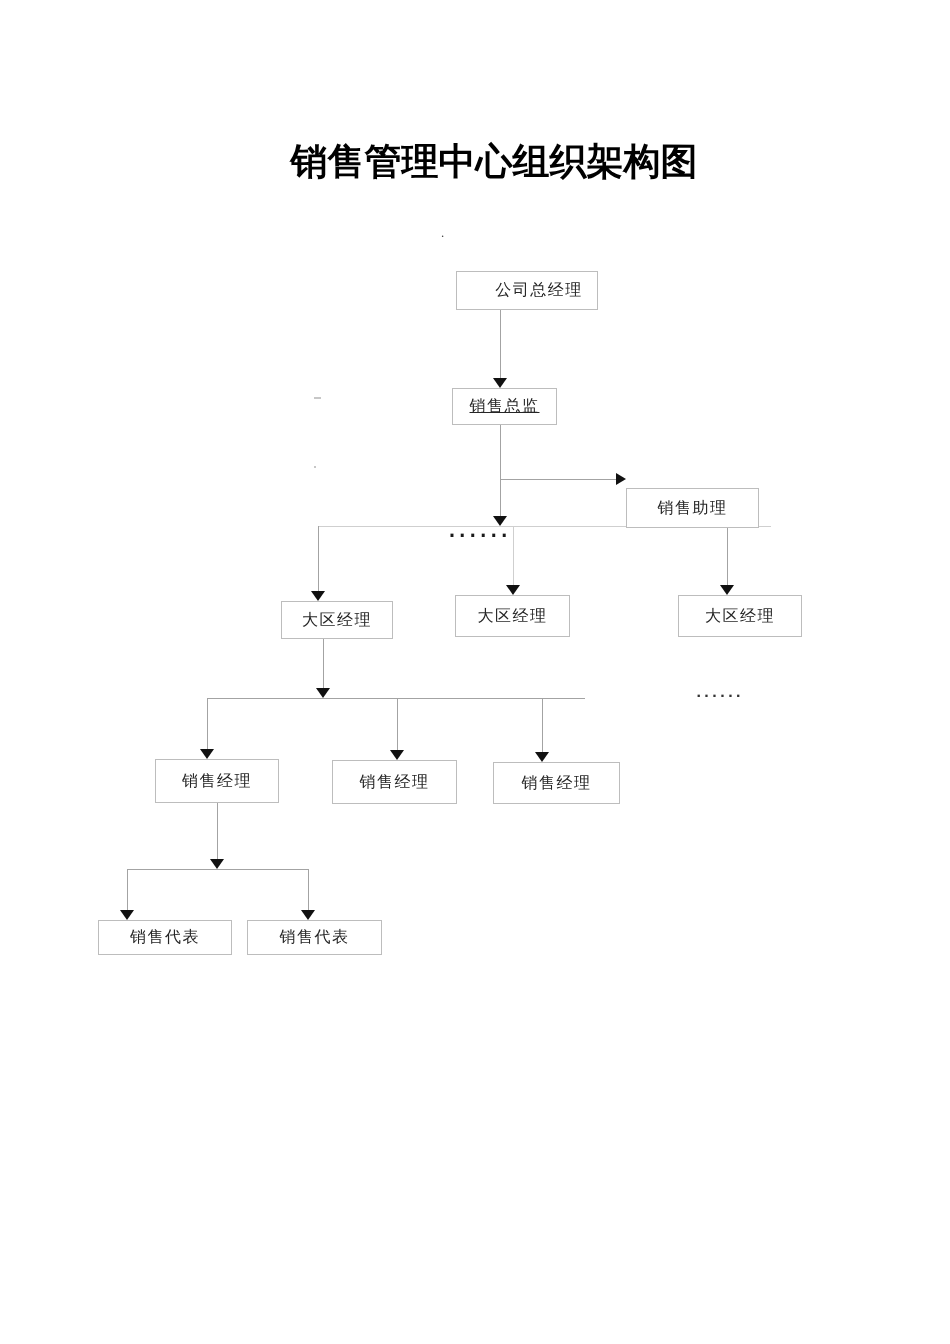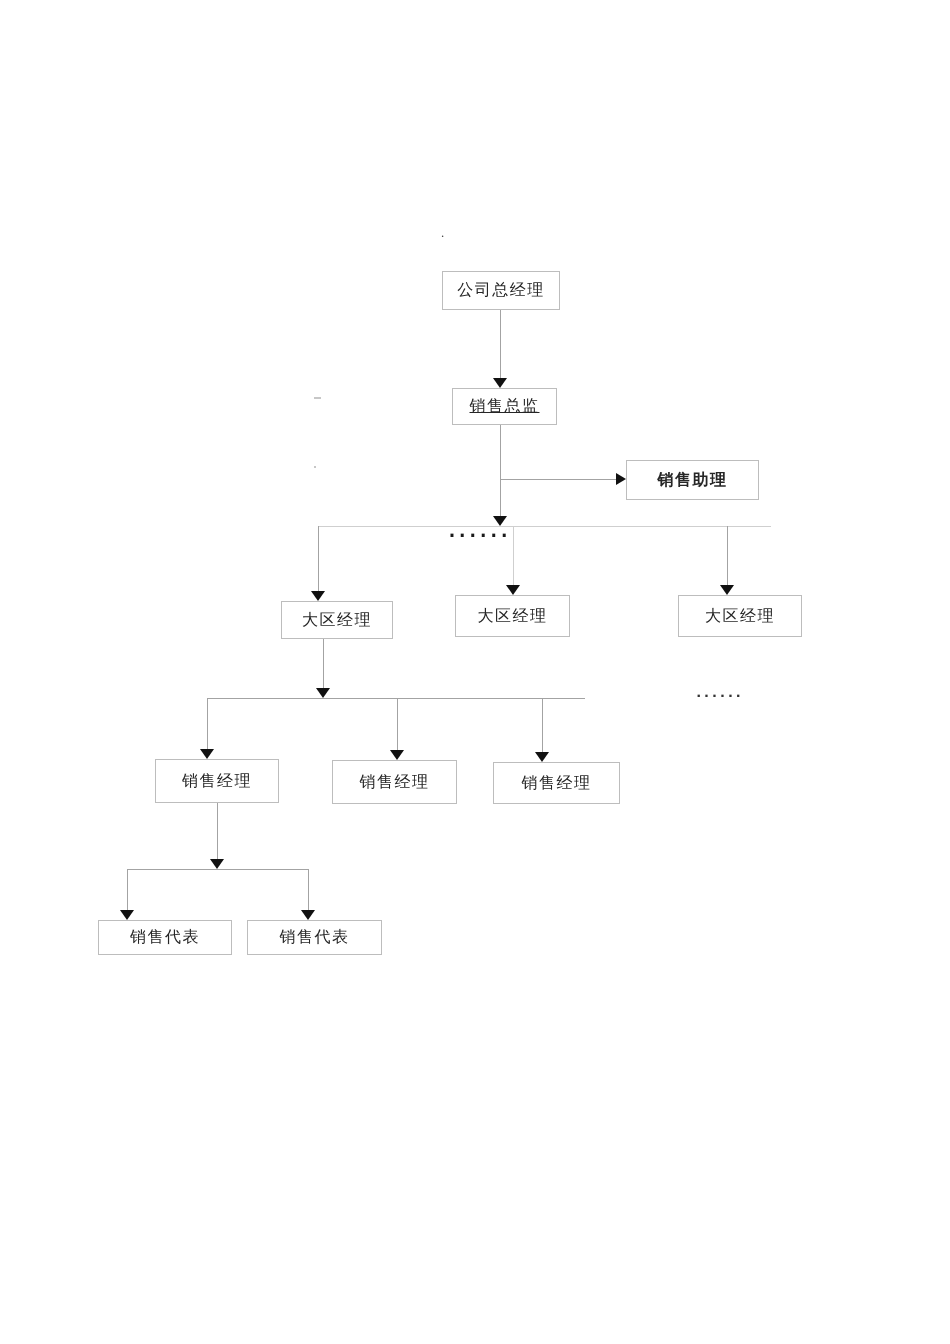--- a/index.html
+++ b/index.html
@@ -40,20 +40,21 @@
     position:absolute;left:441px;top:226px;font-size:13px;color:#454545;line-height:1;
     font-family:"Liberation Serif","DejaVu Serif",serif;
   }
   .speck{position:absolute;background:#c7c7c7;}
 </style>
 </head>
 <body>
 
 <div class="page">
 
+  <h1 class="title">销售管理中心组织架构图</h1>
 
   <span class="stray-period">.</span>
   <div class="speck" style="left:314px;top:397px;width:7px;height:2px;"></div>
   <div class="speck" style="left:314px;top:466px;width:2px;height:2px;"></div>
 
   <div class="vline" style="left:500px;top:308px;height:70px;"></div>
   <div class="arrow-down" style="left:493px;top:378px;"></div>
 
   <div class="vline" style="left:500px;top:423px;height:94px;"></div>
   <div class="hline" style="left:500px;top:479px;width:116px;"></div>
@@ -81,23 +82,23 @@
   <div class="ellipsis ell-2">······</div>
 
   <div class="vline" style="left:217px;top:801px;height:58px;"></div>
   <div class="arrow-down" style="left:210px;top:859px;"></div>
   <div class="hline" style="left:127px;top:869px;width:181px;"></div>
   <div class="vline" style="left:127px;top:869px;height:42px;"></div>
   <div class="arrow-down" style="left:120px;top:910px;"></div>
   <div class="vline" style="left:308px;top:869px;height:42px;"></div>
   <div class="arrow-down" style="left:301px;top:910px;"></div>
 
-  <div class="node" style="left:442px;top:271px;width:116px;height:37px;">公司总经理</div>
+  <div class="node" style="left:456px;top:271px;width:116px;height:37px;padding-left:24px;">公司总经理</div>
   <div class="node" style="left:452px;top:388px;width:103px;height:35px;text-decoration:underline;">销售总监</div>
-  <div class="node" style="left:626px;top:460px;width:131px;height:38px;font-weight:bold;">销售助理</div>
+  <div class="node" style="left:626px;top:488px;width:131px;height:38px;">销售助理</div>
   <div class="node" style="left:281px;top:601px;width:110px;height:36px;">大区经理</div>
   <div class="node" style="left:455px;top:595px;width:113px;height:40px;">大区经理</div>
   <div class="node" style="left:678px;top:595px;width:122px;height:40px;">大区经理</div>
   <div class="node" style="left:155px;top:759px;width:122px;height:42px;">销售经理</div>
   <div class="node" style="left:332px;top:760px;width:123px;height:42px;">销售经理</div>
   <div class="node" style="left:493px;top:762px;width:125px;height:40px;">销售经理</div>
   <div class="node" style="left:98px;top:920px;width:132px;height:33px;">销售代表</div>
   <div class="node" style="left:247px;top:920px;width:133px;height:33px;">销售代表</div>
 
 </div>

